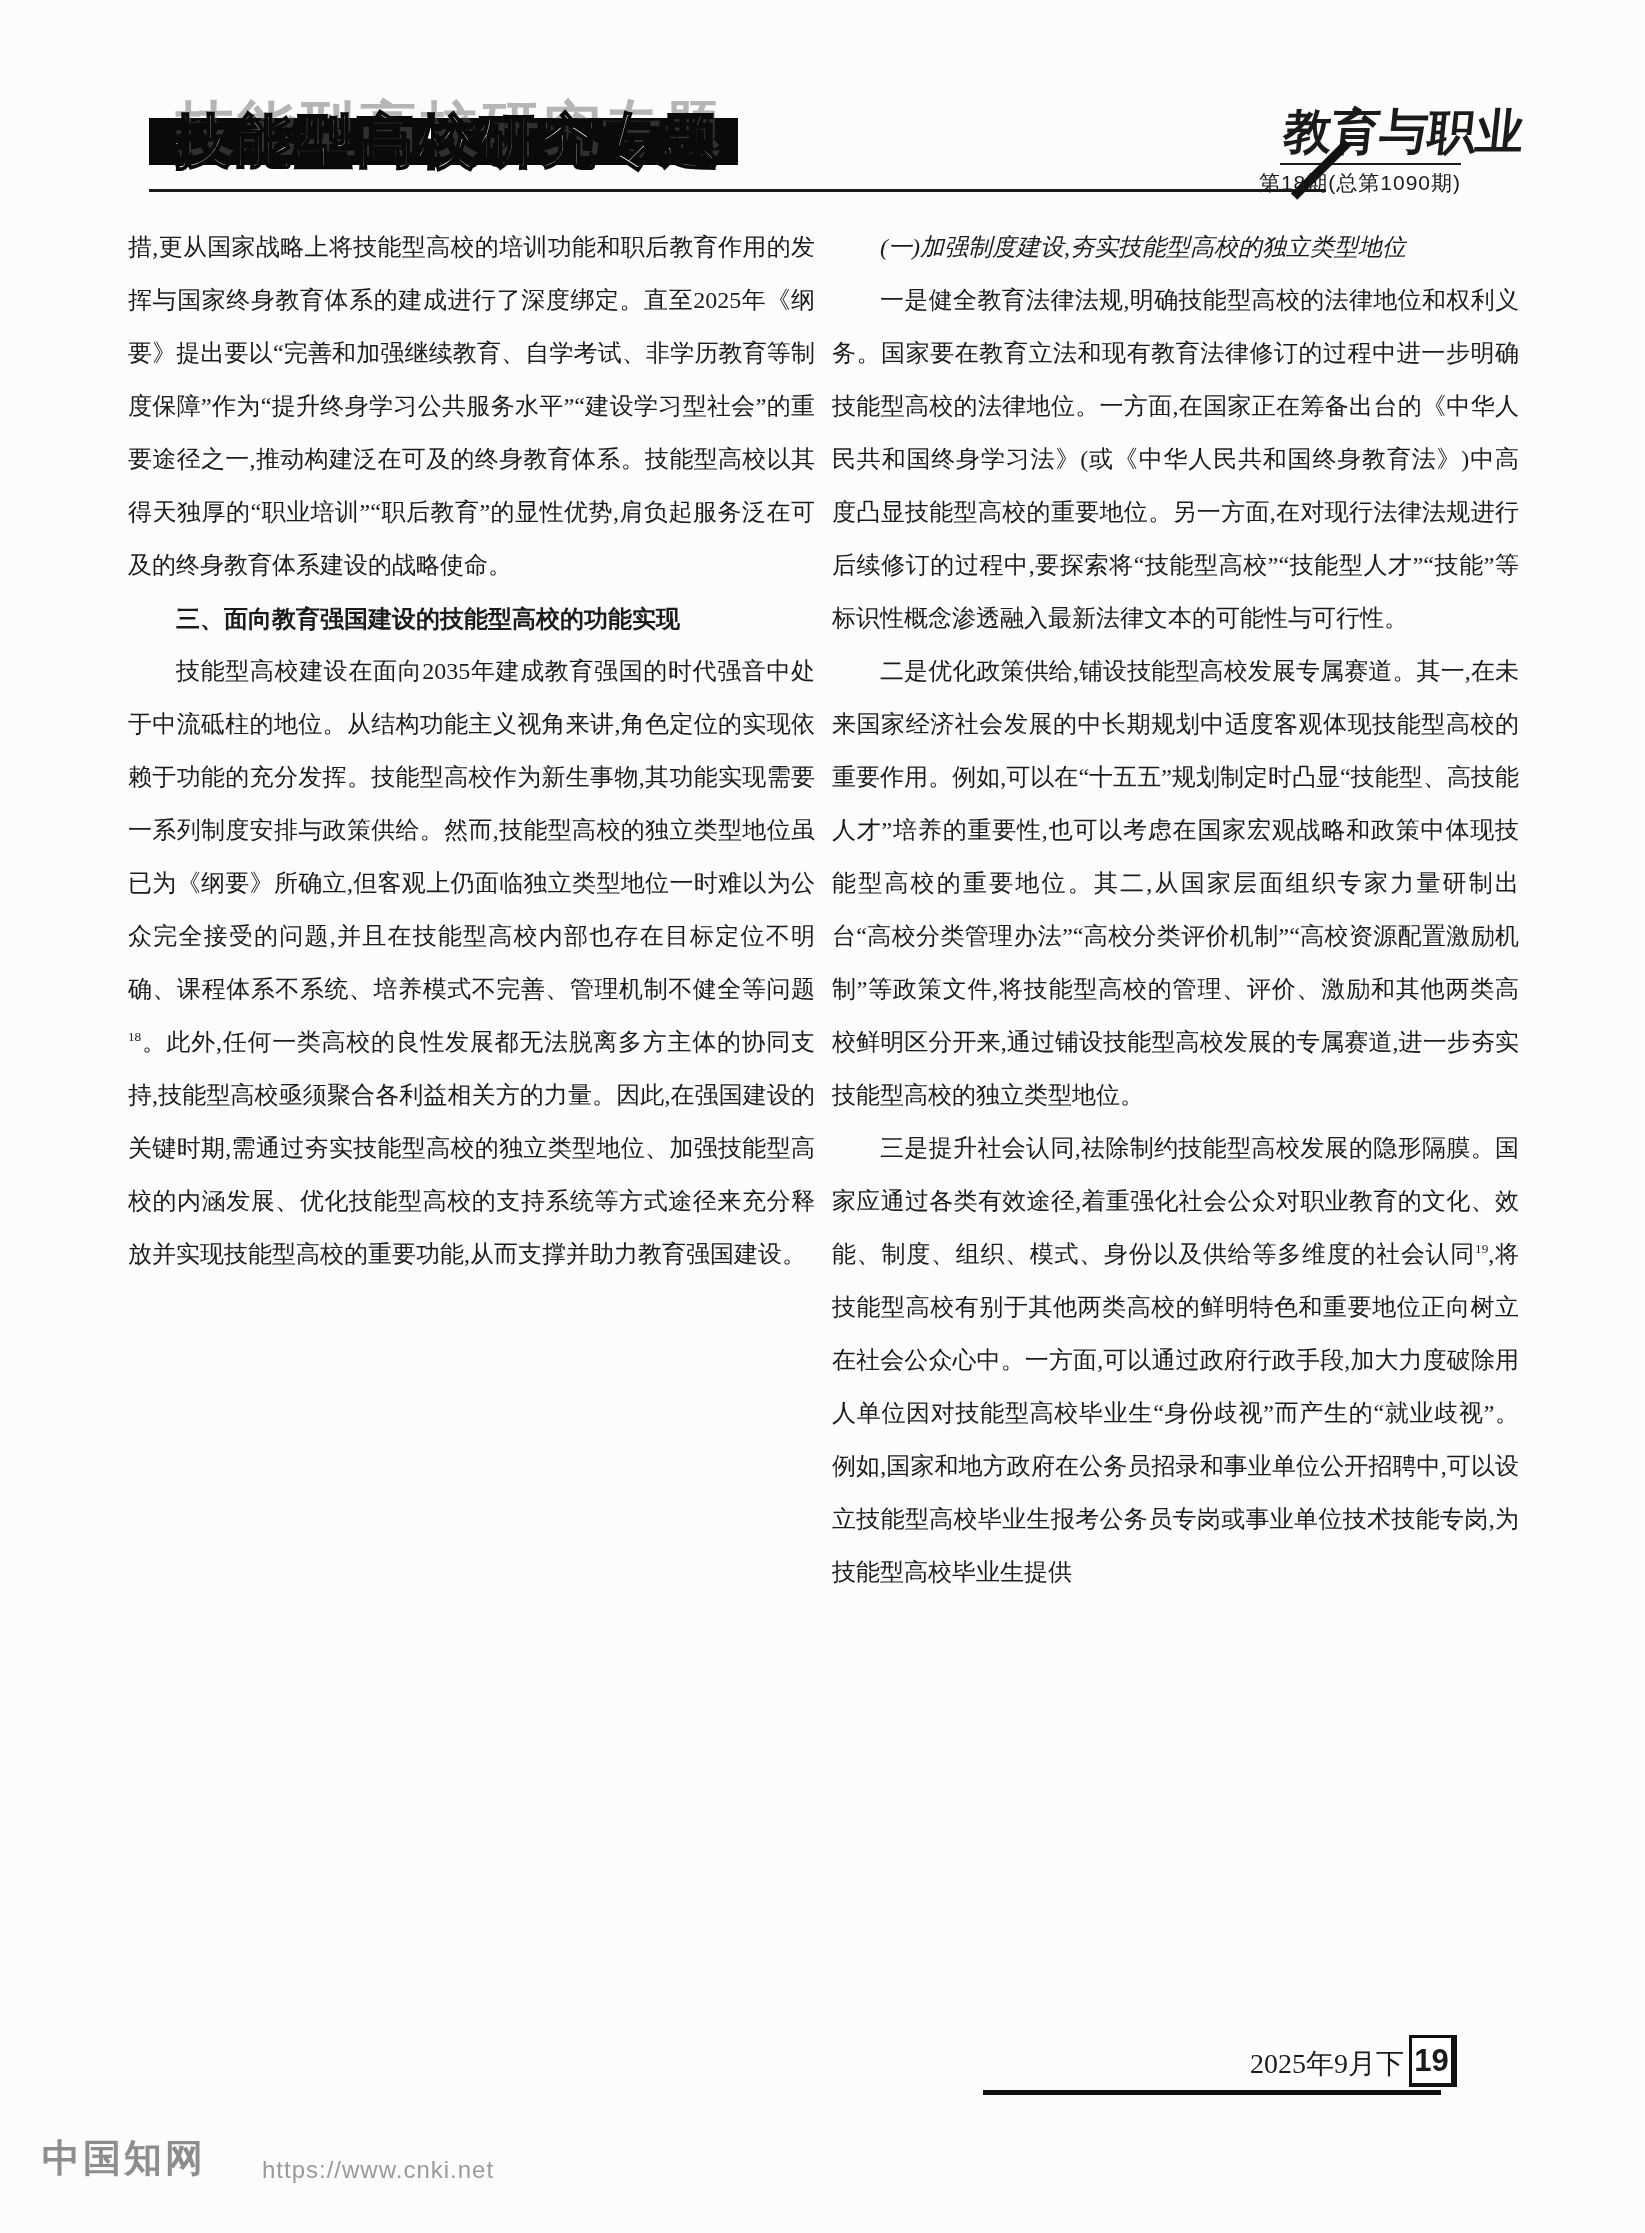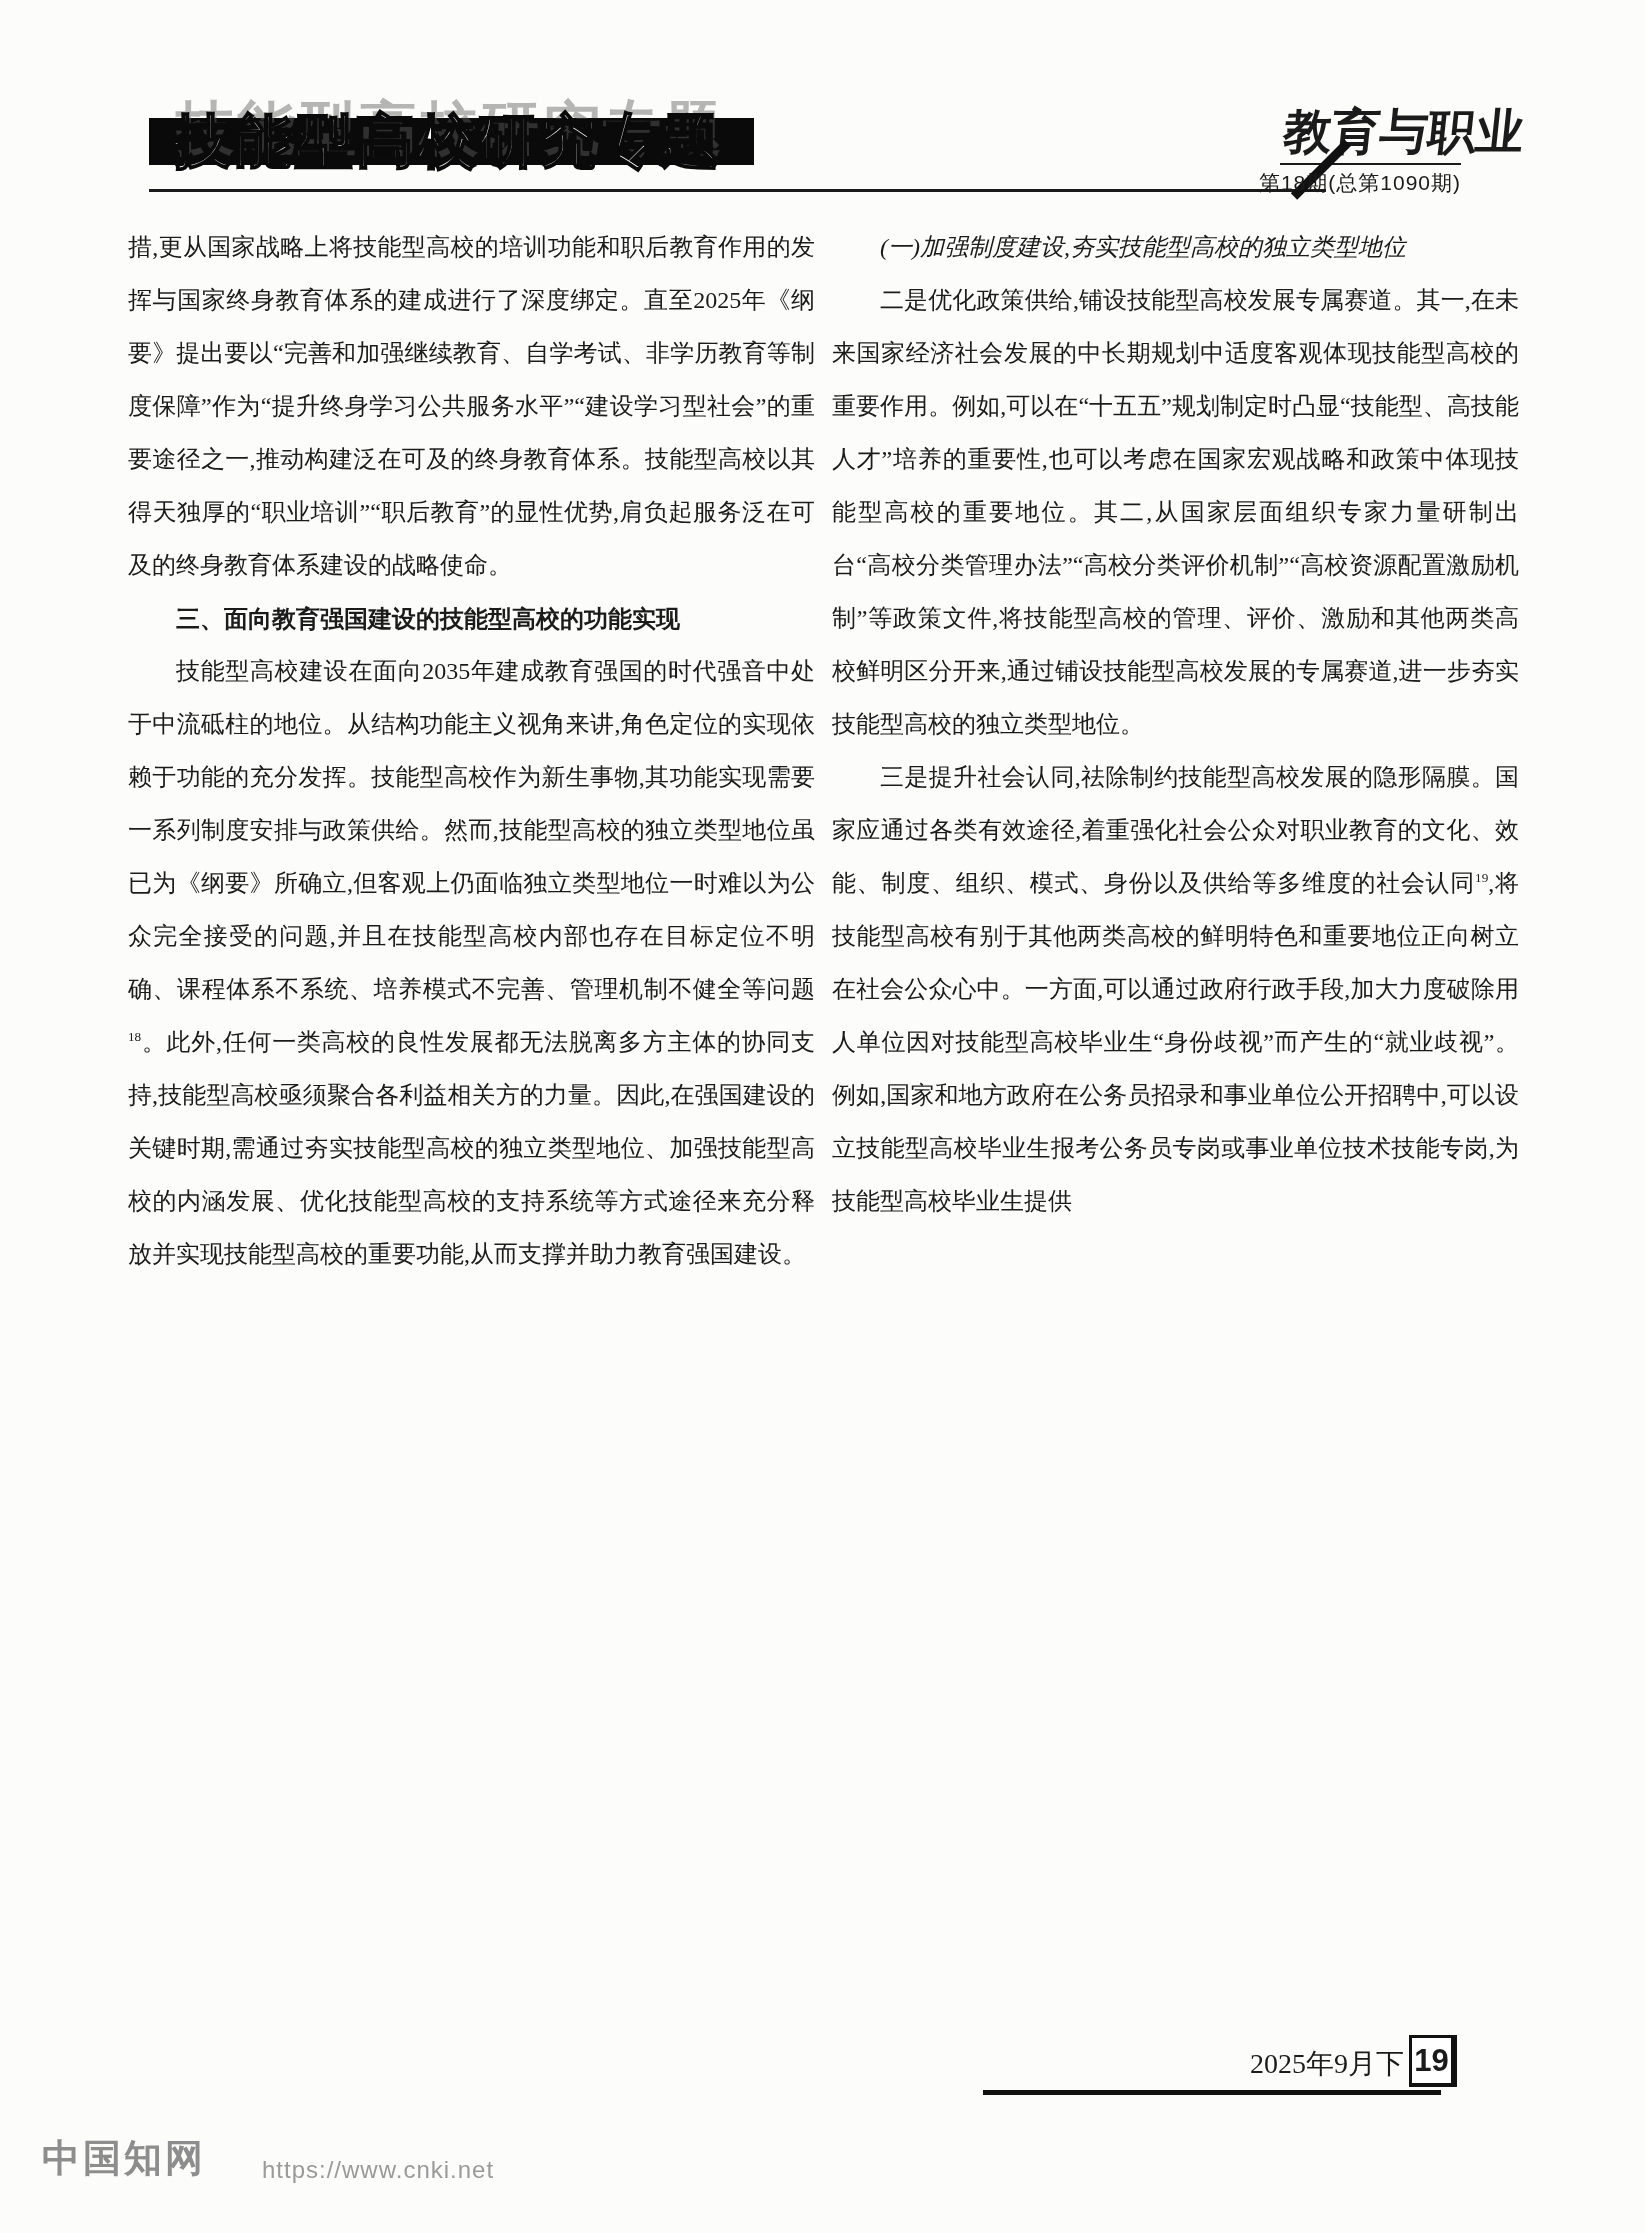--- a/index.html
+++ b/index.html
@@ -6,21 +6,20 @@
   .page {
     position:relative; width:1646px; height:2234px; margin:0 auto;
     background:#fcfcfa; color:#1b1b1b; overflow:hidden;
     font-family:"Liberation Serif","DejaVu Serif",serif;
   }
 
   
   .banner {
     position:absolute; left:149px; top:118px; width:589px; height:47px;
     background:#0a0a0a;
-    padding-left:16px;
   }
   .banner-text {
     position:absolute; left:24px; bottom:-5px;
     font-family:"Liberation Sans","DejaVu Sans",sans-serif;
     font-size:58px; line-height:58px; font-weight:bold; color:#ffffff;
     letter-spacing:3px; white-space:nowrap;
     -webkit-text-stroke:2px #0a0a0a;
     text-shadow:3px -13px 0 rgba(95,95,95,0.45);
   }
   .rule-main { position:absolute; left:149px; top:189px; width:1177px; height:3px; background:#1a1a1a; }
@@ -86,20 +85,21 @@
   <div class="slash"></div>
   <div class="issue">第18期(总第1090期)</div>
 
   <section class="col col-left">
       <p class="para body"><span>措,更从国家战略上将技能型高校的培训功能和职后教育作用的发挥与国家终身教育体系的建成进行了深度绑定。直至2025年《纲要》提出要以“完善和加强继续教育、自学考试、非学历教育等制度保障”作为“提升终身学习公共服务水平”“建设学习型社会”的重要途径之一,推动构建泛在可及的终身教育体系。技能型高校以其得天独厚的“职业培训”“职后教育”的显性优势,肩负起服务泛在可及的终身教育体系建设的战略使命。</span></p>
       <p class="para heading indent"><span>三、面向教育强国建设的技能型高校的功能实现</span></p>
       <p class="para body indent"><span>技能型高校建设在面向2035年建成教育强国的时代强音中处于中流砥柱的地位。从结构功能主义视角来讲,角色定位的实现依赖于功能的充分发挥。技能型高校作为新生事物,其功能实现需要一系列制度安排与政策供给。然而,技能型高校的独立类型地位虽已为《纲要》所确立,但客观上仍面临独立类型地位一时难以为公众完全接受的问题,并且在技能型高校内部也存在目标定位不明确、课程体系不系统、培养模式不完善、管理机制不健全等问题</span><sup>18</sup><span>。此外,任何一类高校的良性发展都无法脱离多方主体的协同支持,技能型高校亟须聚合各利益相关方的力量。因此,在强国建设的关键时期,需通过夯实技能型高校的独立类型地位、加强技能型高校的内涵发展、优化技能型高校的支持系统等方式途径来充分释放并实现技能型高校的重要功能,从而支撑并助力教育强国建设。</span></p>
     </section>
   <section class="col col-right">
       <p class="para subheading indent"><span>(一)加强制度建设,夯实技能型高校的独立类型地位</span></p>
+      <p class="para body indent"><span>一是健全教育法律法规,明确技能型高校的法律地位和权利义务。国家要在教育立法和现有教育法律修订的过程中进一步明确技能型高校的法律地位。一方面,在国家正在筹备出台的《中华人民共和国终身学习法》(或《中华人民共和国终身教育法》)中高度凸显技能型高校的重要地位。另一方面,在对现行法律法规进行后续修订的过程中,要探索将“技能型高校”“技能型人才”“技能”等标识性概念渗透融入最新法律文本的可能性与可行性。</span></p>
       <p class="para body indent"><span>二是优化政策供给,铺设技能型高校发展专属赛道。其一,在未来国家经济社会发展的中长期规划中适度客观体现技能型高校的重要作用。例如,可以在“十五五”规划制定时凸显“技能型、高技能人才”培养的重要性,也可以考虑在国家宏观战略和政策中体现技能型高校的重要地位。其二,从国家层面组织专家力量研制出台“高校分类管理办法”“高校分类评价机制”“高校资源配置激励机制”等政策文件,将技能型高校的管理、评价、激励和其他两类高校鲜明区分开来,通过铺设技能型高校发展的专属赛道,进一步夯实技能型高校的独立类型地位。</span></p>
       <p class="para body indent"><span>三是提升社会认同,祛除制约技能型高校发展的隐形隔膜。国家应通过各类有效途径,着重强化社会公众对职业教育的文化、效能、制度、组织、模式、身份以及供给等多维度的社会认同</span><sup>19</sup><span>,将技能型高校有别于其他两类高校的鲜明特色和重要地位正向树立在社会公众心中。一方面,可以通过政府行政手段,加大力度破除用人单位因对技能型高校毕业生“身份歧视”而产生的“就业歧视”。例如,国家和地方政府在公务员招录和事业单位公开招聘中,可以设立技能型高校毕业生报考公务员专岗或事业单位技术技能专岗,为技能型高校毕业生提供</span></p>
     </section>
 
   <div class="footer-rule"></div>
   <span class="footer-date">2025年9月下</span>
   <span class="page-box">
     <span>19</span>
   </span>
   <div class="cnki">

